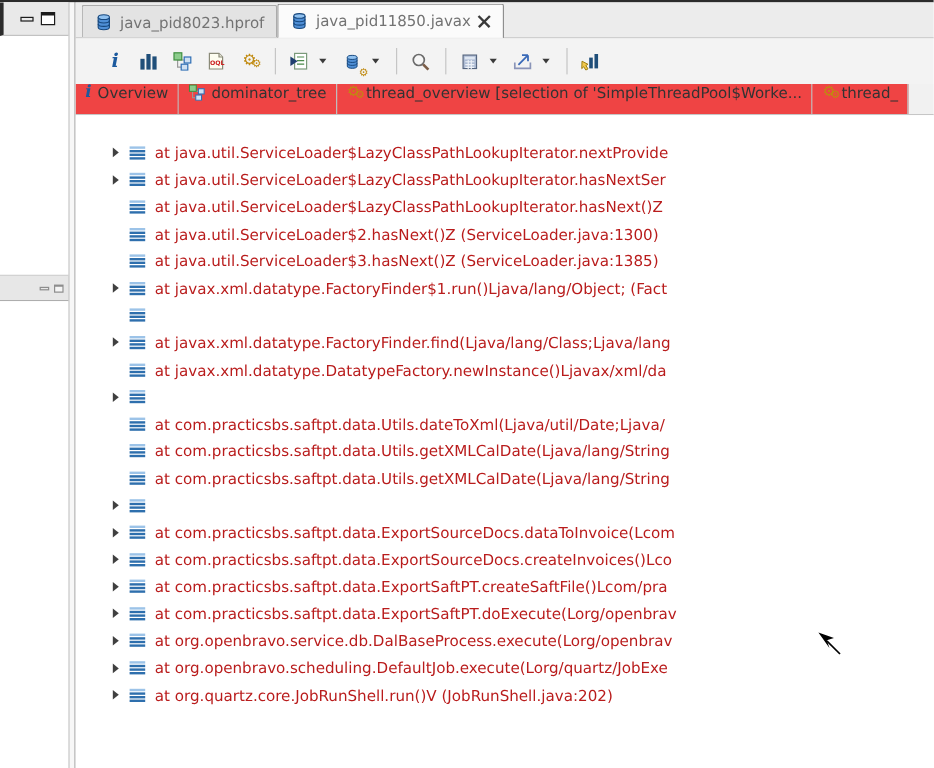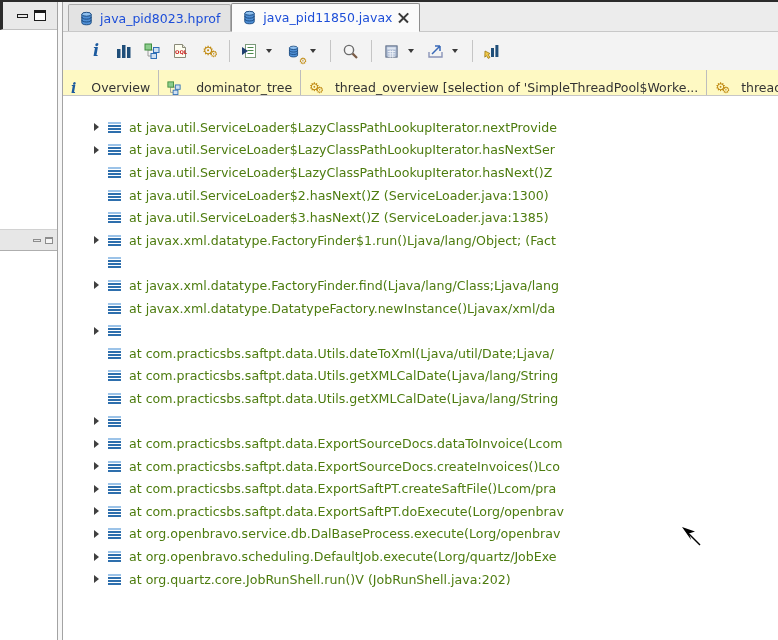--- a/index.html
+++ b/index.html
@@ -18,21 +18,21 @@
   .left-view-bottom{flex:1;background:#fff;}
 
   
   .sash{flex:0 0 4px;background:#f7f7f7;}
 
   
   .main-col{flex:1;display:flex;flex-direction:column;border-left:1px solid #a3a3a3;box-sizing:border-box;min-width:0;}
 
   
   .tabbar{height:30px;background:#ececec;display:flex;align-items:flex-end;border-bottom:1px solid #c8c8c8;box-sizing:border-box;padding-left:5px;}
-  .etab{height:27px;display:flex;align-items:center;gap:6px;padding:0 10px;font-size:12.5px;color:#1d4ed8;white-space:nowrap;box-sizing:border-box;}
+  .etab{height:27px;display:flex;align-items:center;gap:6px;padding:0 10px;font-size:12.5px;color:#737373;white-space:nowrap;box-sizing:border-box;}
   .etab.inactive{background:#e3e3e3;border:1px solid #ababab;border-bottom:none;border-radius:2px 2px 0 0;}
   .etab.active{background:#fbfbfb;border:1px solid #8f8f8f;border-bottom:1px solid #fbfbfb;border-radius:2px 2px 0 0;height:29px;margin-bottom:-1px;}
   .closex{width:11px;height:11px;position:relative;display:inline-block;}
   .closex::before,.closex::after{content:"";position:absolute;left:-1px;top:5px;width:13px;height:1.6px;background:#3a3a3a;}
   .closex::before{transform:rotate(45deg);}
   .closex::after{transform:rotate(-45deg);}
 
   
   .toolbar{height:38px;background:#f3f3f3;display:flex;align-items:center;padding-left:22px;box-sizing:border-box;}
   .tbtn{display:flex;align-items:center;justify-content:center;width:22px;height:24px;margin-right:6px;}
@@ -46,35 +46,35 @@
     linear-gradient(#1f4e79,#1f4e79) 10px 100%/3.5px 11px no-repeat;}
   .ico-gears{font-size:13px;color:#c08a10;line-height:1;letter-spacing:-4px;}
   .ico-gears::before{content:"⚙";}
   .ico-gears::after{content:"⚙";font-size:9px;vertical-align:-2px;}
   .crumb .ico-gears{font-size:12px;}
   .ico-db-gear{position:relative;}
   .ico-db-gear .gear-ovl{position:absolute;right:-3px;bottom:-3px;font-size:9px;color:#c08a10;line-height:1;}
 
   
   .crumbbar{height:26px;background:#f1f1f1;border-bottom:1px solid #c6c6c6;display:flex;align-items:stretch;overflow:hidden;box-sizing:border-box;}
-  .crumb{display:flex;align-items:flex-end;gap:15px;padding:0 8px;border-right:1px solid #bdbdbd;font-size:12.5px;color:#333;white-space:nowrap;background:#fef9c3;flex:0 0 auto;}
+  .crumb{display:flex;align-items:flex-start;gap:5px;padding:0 8px;border-right:1px solid #bdbdbd;font-size:12.5px;color:#333;white-space:nowrap;background:#ef4444;flex:0 0 auto;}
   .crumb:last-child{overflow:hidden;}
   .crumb .ico-info{font-size:14px;}
 
   
   .content{flex:1;background:#fff;padding-top:20px;box-sizing:border-box;overflow:hidden;position:relative;}
   .tree-row{height:22.6px;display:flex;align-items:center;width:508px;overflow:hidden;}
   .twistie{width:0;height:0;border-left:5px solid #404040;border-top:4.5px solid transparent;border-bottom:4.5px solid transparent;margin-left:31px;flex:0 0 auto;}
   .twistie.hidden{visibility:hidden;}
   .frame-icon{width:13px;height:11px;margin-left:9px;flex:0 0 auto;background:
     linear-gradient(#9cc3e8,#9cc3e8) 0 0/13px 2px no-repeat,
     linear-gradient(#2e6fad,#2e6fad) 0 3px/13px 2px no-repeat,
     linear-gradient(#2e6fad,#2e6fad) 0 6px/13px 2px no-repeat,
     linear-gradient(#2e6fad,#2e6fad) 0 9px/13px 2px no-repeat;}
-  .row-text{margin-left:8px;font-size:12.6px;color:#4d7c0f;white-space:nowrap;}
+  .row-text{margin-left:8px;font-size:12.6px;color:#b91c1c;white-space:nowrap;}
 
   .cursor{position:absolute;left:681px;top:524px;pointer-events:none;}
 </style>
 </head>
 <body>
 
 <div class="screen">
 
   <div class="left-col">
     <div class="left-toolbar">

